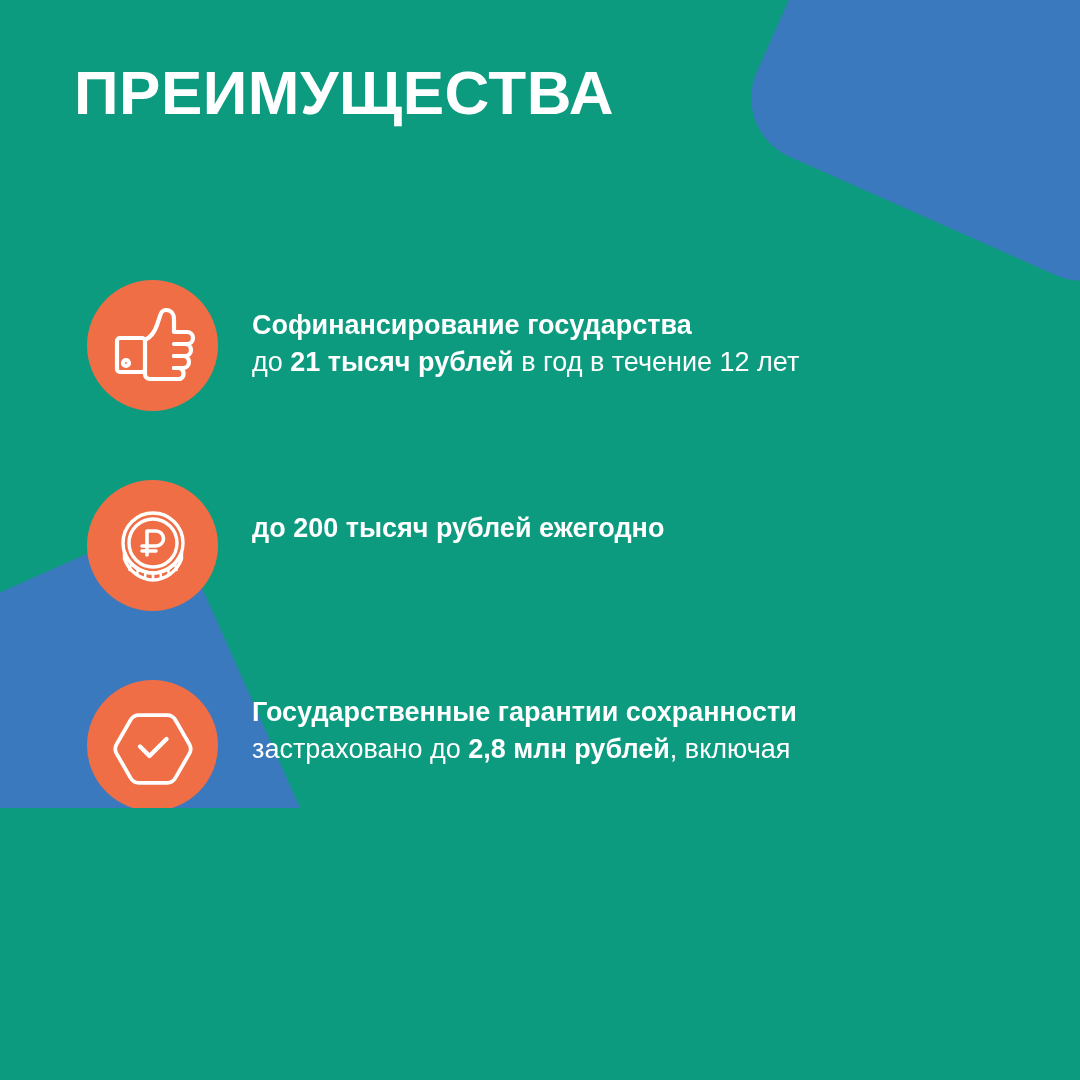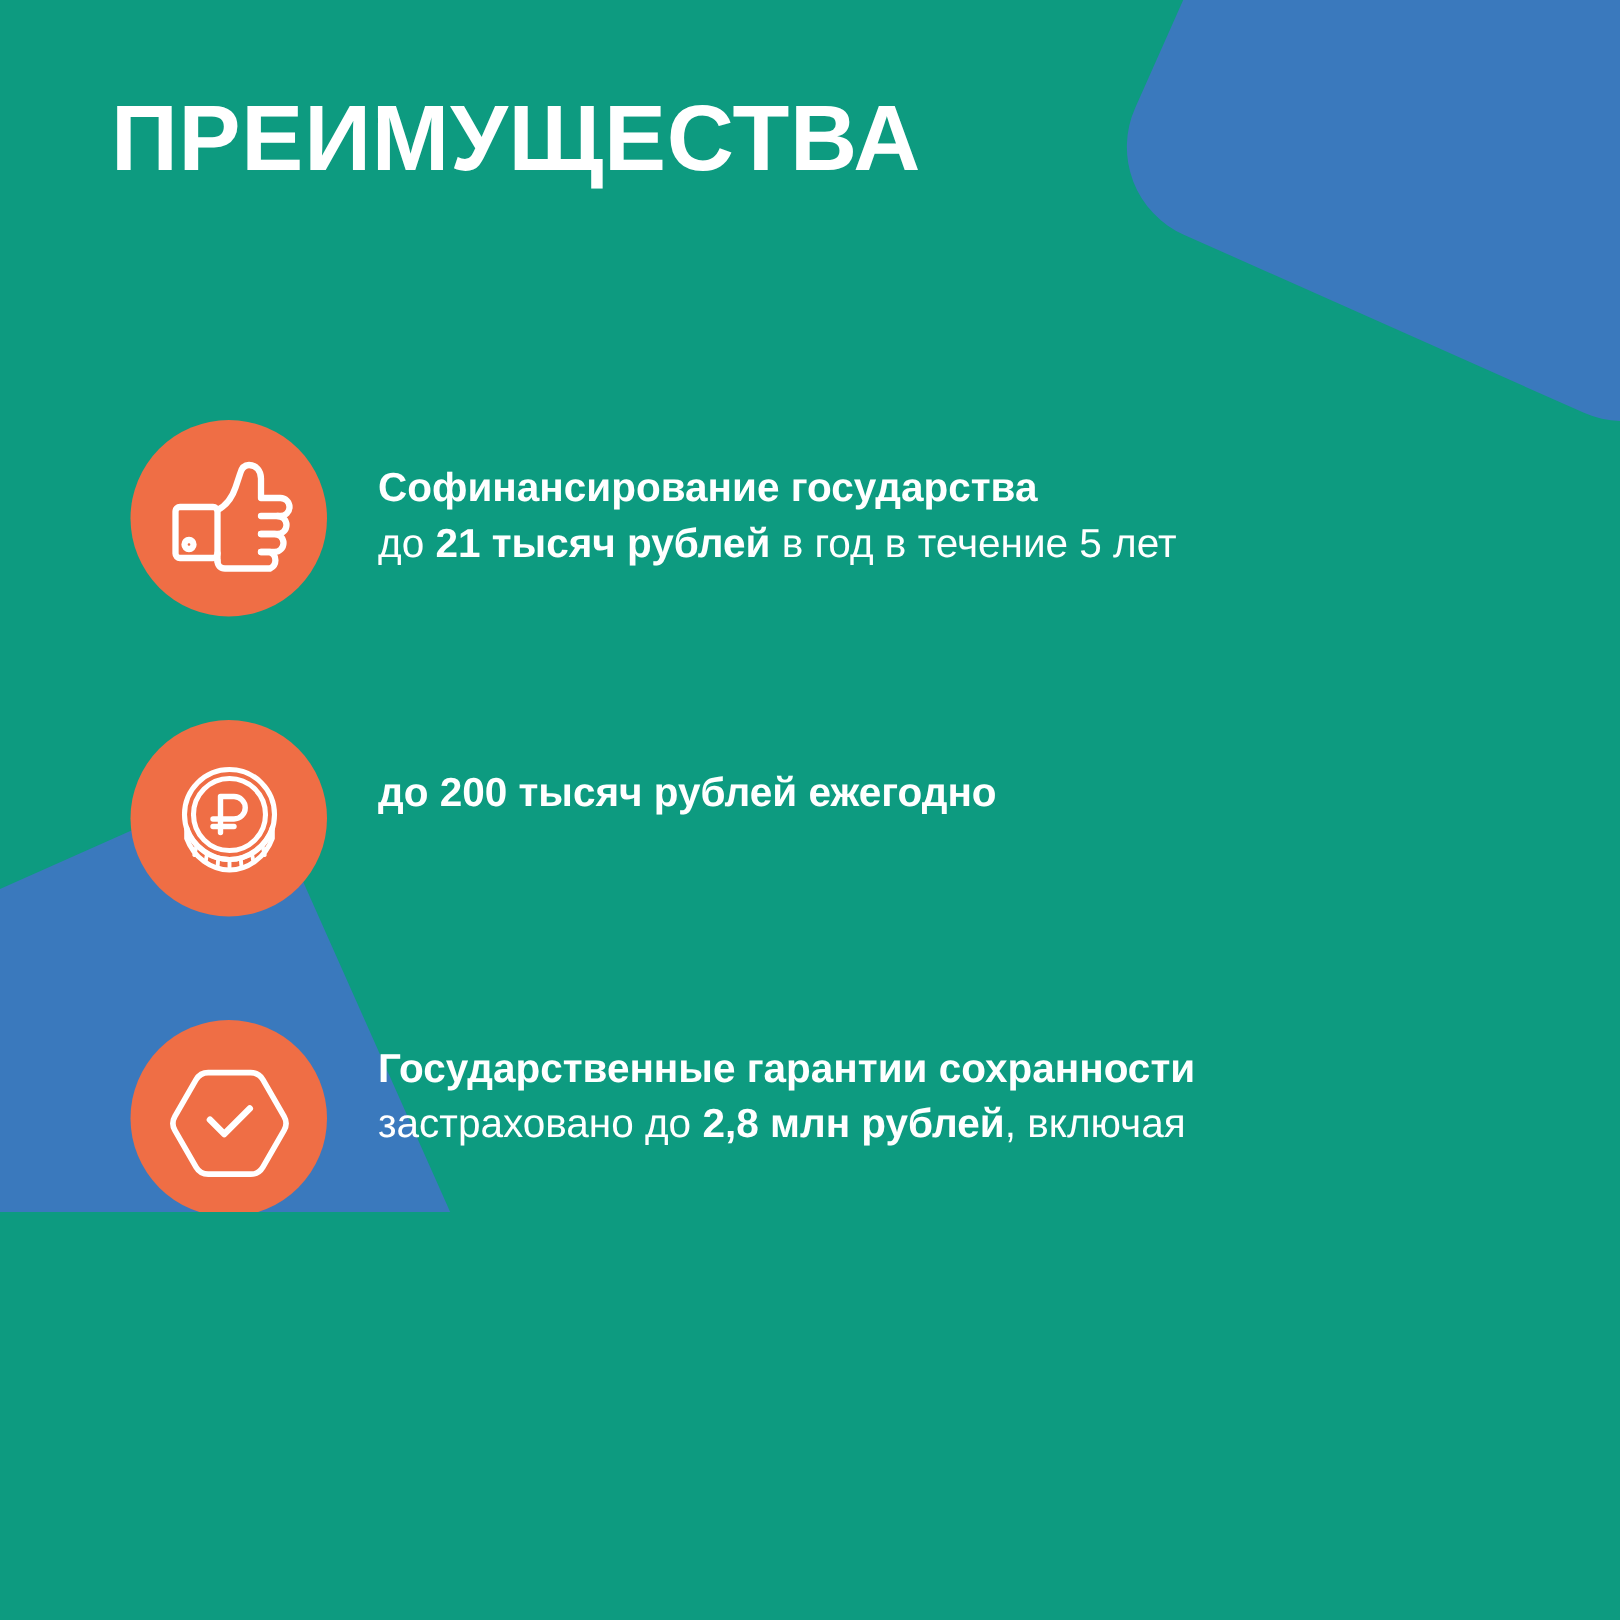--- a/index.html
+++ b/index.html
@@ -141,21 +141,21 @@
 
           <path d="M35 37 c6 -3 10 -9 12 -15 l3 -9 c1 -4 3 -6 6 -6 c5 0 8 4 8 9 v13 h13 a6 6 0 0 1 0 12 h-2"></path>
           <path d="M64 41 h11 a6 6 0 0 1 0 12 h-11"></path>
           <path d="M64 53 h9 a6 6 0 0 1 0 12 h-9"></path>
           <path d="M64 65 h6 a6 6 0 0 1 0 11 h-30 c-3 0 -5 -2 -5 -5"></path>
           <path d="M35 66 v5"></path>
         </svg>
       </div>
       <div class="feature-text">
         <span class="line b">Софинансирование государства</span>
-        <span class="line"><span class="n">до </span><span class="b">21 тысяч рублей</span><span class="n"> в год в течение 5 лет</span></span>
+        <span class="line"><span class="n">до </span><span class="b">21 тысяч рублей</span><span class="n"> в год в течение 12 лет</span></span>
       </div>
     </div>
 
     <div class="feature feature--2">
       <div class="feature-icon">
         <svg width="78" height="78" viewBox="0 0 78 78" fill="none" stroke="#ffffff" stroke-width="3.4" stroke-linecap="round" stroke-linejoin="round">
 
           <circle cx="39" cy="36" r="30"></circle>
 
           <circle cx="39" cy="36" r="24"></circle>

